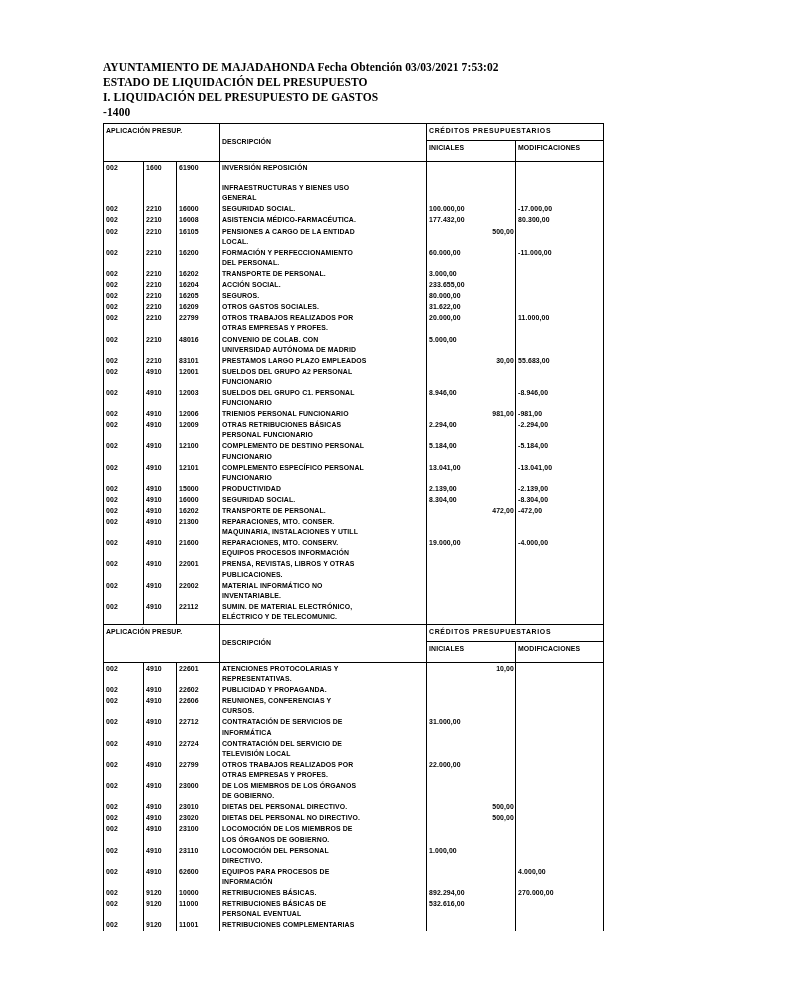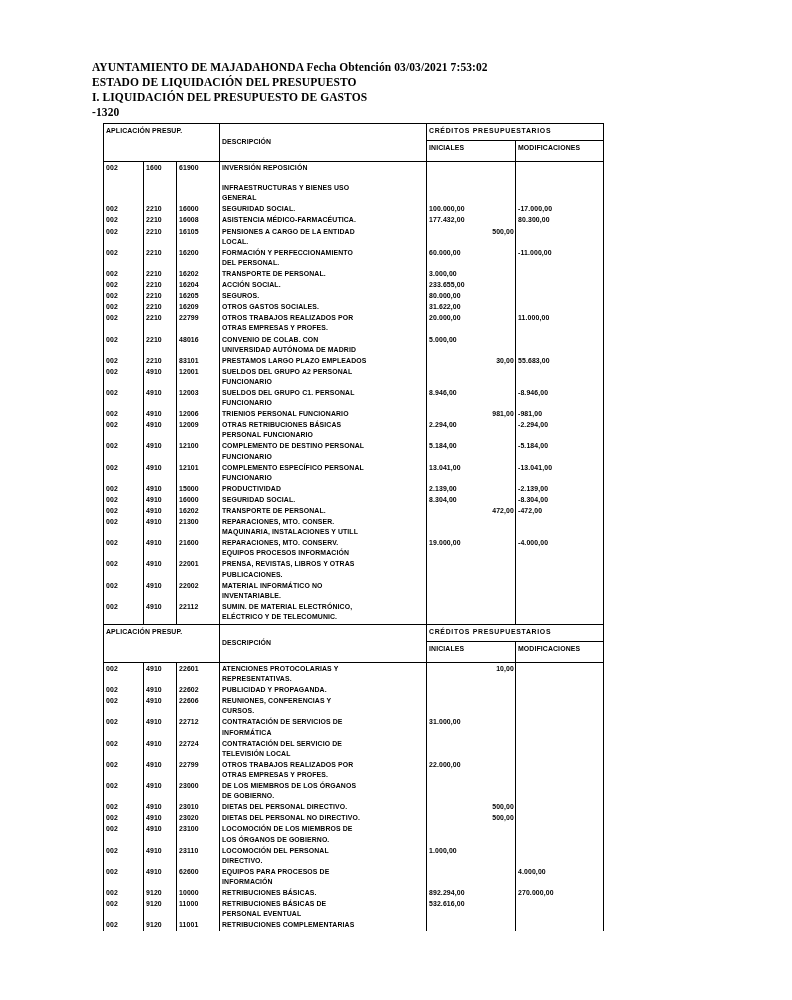--- a/index.html
+++ b/index.html
@@ -1,19 +1,19 @@
 <!DOCTYPE html>
 <html><head>
 <meta charset="utf-8">
 <style>
   html,body{margin:0;padding:0;background:#fff;}
   .page{position:relative;width:792px;height:1000px;background:#fff;color:#000;overflow:hidden;
         font-family:"Liberation Sans",sans-serif;}
   
-  .titleblock{position:absolute;left:92px;top:60px;font-family:"Liberation Serif",serif;
+  .titleblock{position:absolute;left:103px;top:60px;font-family:"Liberation Serif",serif;
               font-weight:bold;font-size:11.5px;line-height:15px;white-space:nowrap;letter-spacing:0.1px;}
   
   .tbl{position:absolute;left:103px;width:501px;border:1px solid #000;box-sizing:border-box;
        font-size:6.9px;font-weight:bold;letter-spacing:0.12px;background:#fff;}
   #t1{top:123px;}
   #t2{top:624px;height:307px;overflow:hidden;border-bottom:none;}
   .thead{display:flex;height:38px;border-bottom:1px solid #000;box-sizing:border-box;}
   .thead > div, .th-cred > div{box-sizing:border-box;}
   .th-apl{width:116px;border-right:1px solid #000;padding:3px 0 0 2px;}
   .th-desc{width:207px;border-right:1px solid #000;padding:14px 0 0 2px;}
@@ -42,21 +42,21 @@
 </style>
 </head>
 <body>
 
 <div class="page">
 
   <div class="titleblock">
     <div>AYUNTAMIENTO DE MAJADAHONDA Fecha Obtención 03/03/2021 7:53:02</div>
     <div>ESTADO DE LIQUIDACIÓN DEL PRESUPUESTO</div>
     <div>I. LIQUIDACIÓN DEL PRESUPUESTO DE GASTOS</div>
-    <div>-1320</div>
+    <div>-1400</div>
   </div>
 
   <div class="tbl" id="t1">
     <div class="thead">
       <div class="th-apl">APLICACIÓN PRESUP.</div>
       <div class="th-desc">DESCRIPCIÓN</div>
       <div class="th-cred">
         <div class="th-cred-label">CRÉDITOS PRESUPUESTARIOS</div>
         <div class="th-cred-sub">
           <div class="th-ini">INICIALES</div>

